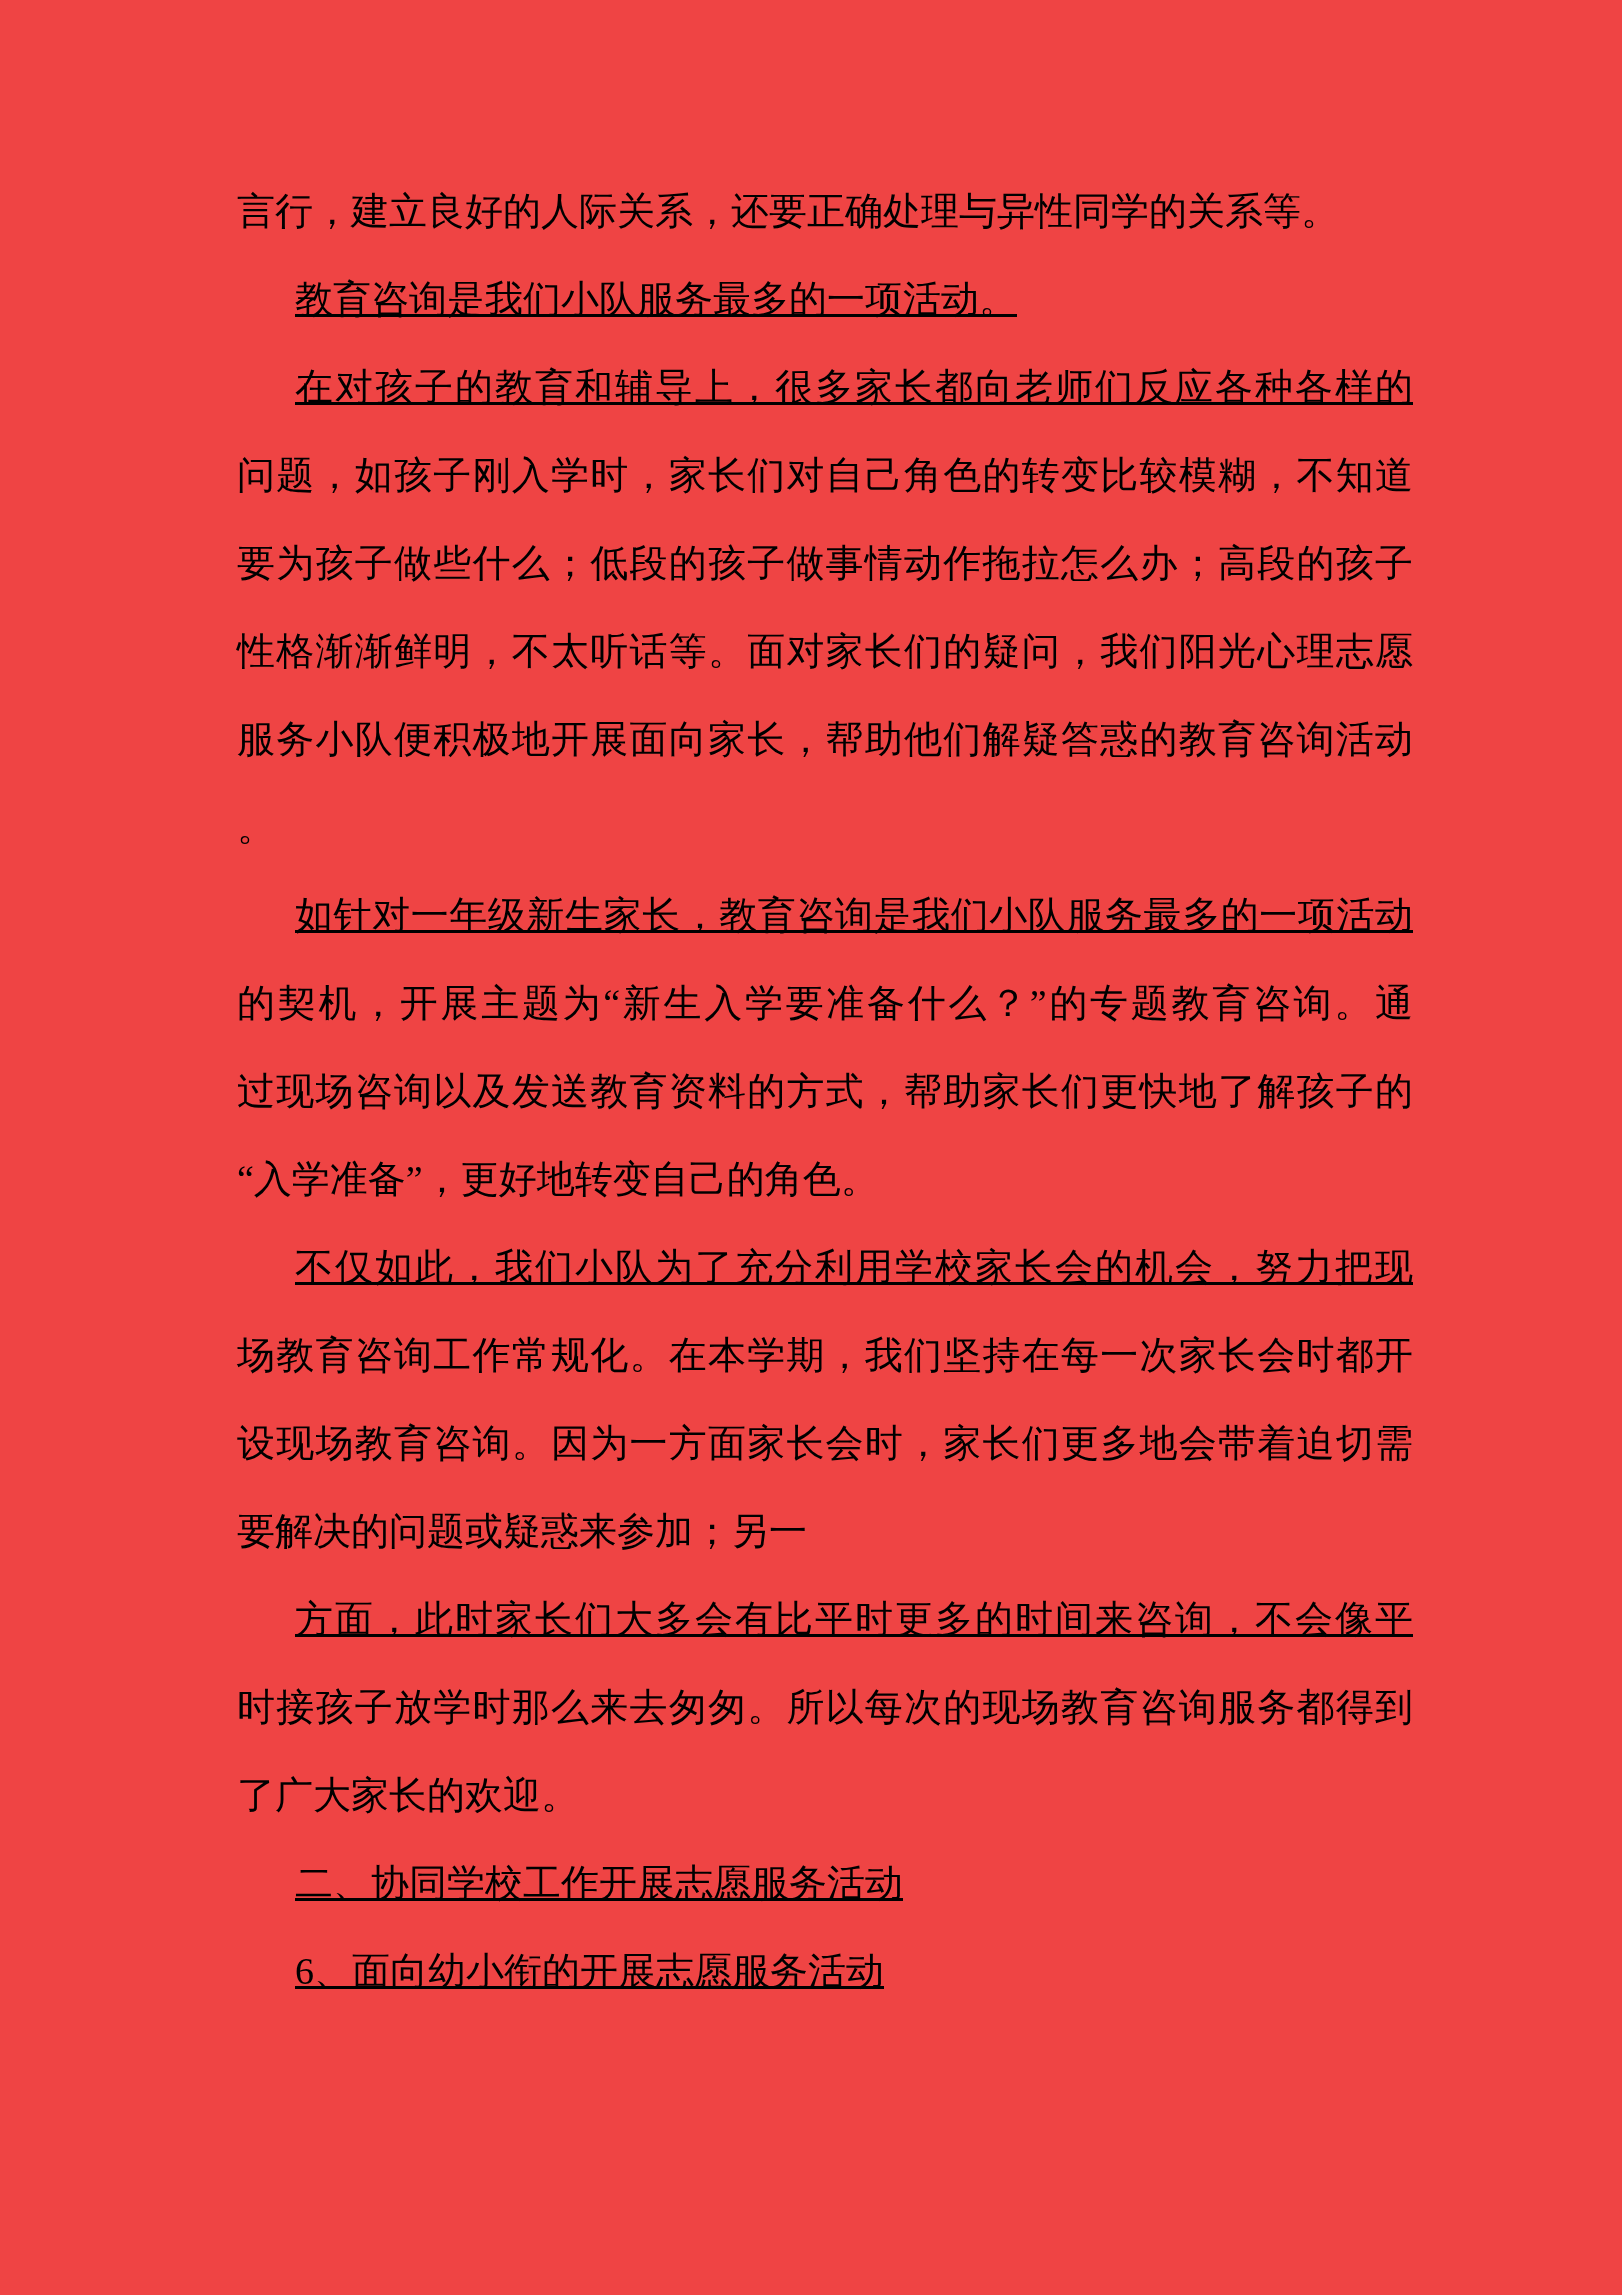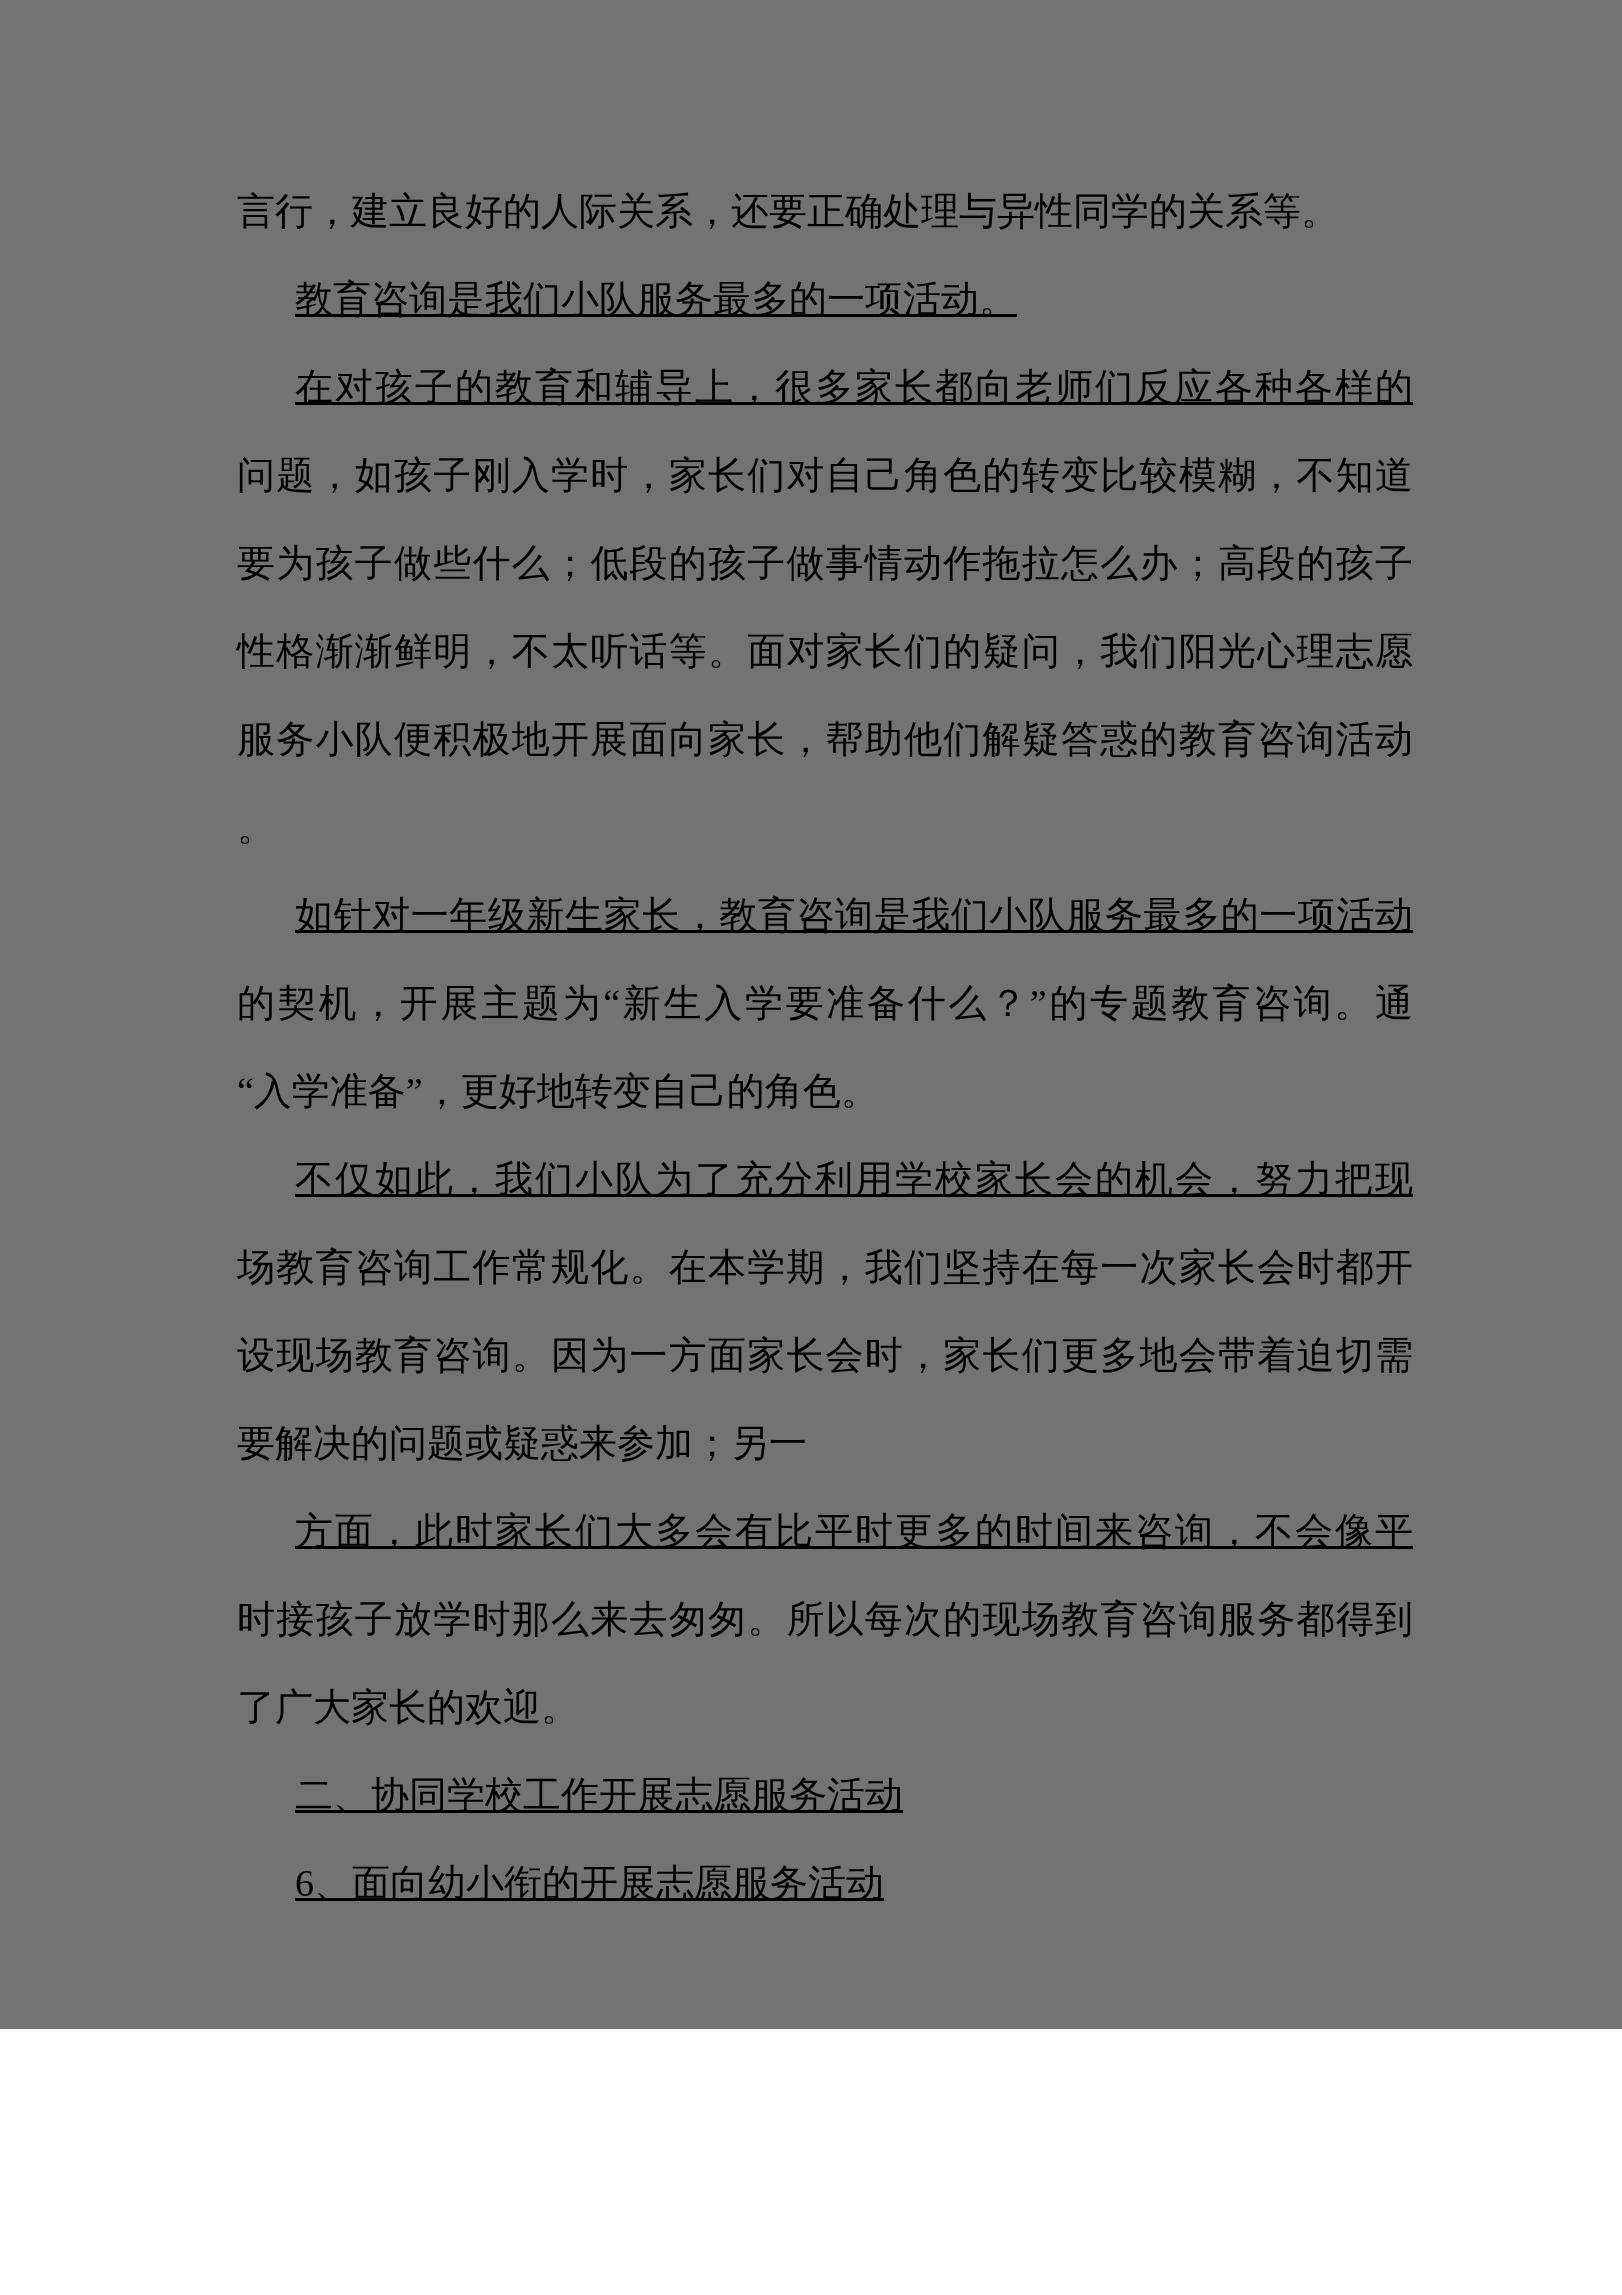--- a/index.html
+++ b/index.html
@@ -12,22 +12,22 @@
     background: #ffffff;
     position: relative;
     overflow: hidden;
     font-family: "Liberation Serif", "DejaVu Serif", serif;
   }
   .doc-page {
     position: absolute;
     left: 0;
     top: 0;
     width: 1623px;
-    height: 2029px;
-    background: #737373;
+    height: 2295px;
+    background: #ef4444;
   }
   .doc-body {
     position: absolute;
     left: 237px;
     top: 167px;
     width: 1176px;
   }
   .line {
     height: 88px;
     line-height: 88px;
@@ -54,20 +54,21 @@
     <div class="line">言行，建立良好的人际关系，还要正确处理与异性同学的关系等。</div>
     <div class="line indent">教育咨询是我们小队服务最多的一项活动。</div>
     <div class="line indent justify">在对孩子的教育和辅导上，很多家长都向老师们反应各种各样的</div>
     <div class="line justify">问题，如孩子刚入学时，家长们对自己角色的转变比较模糊，不知道</div>
     <div class="line justify">要为孩子做些什么；低段的孩子做事情动作拖拉怎么办；高段的孩子</div>
     <div class="line justify">性格渐渐鲜明，不太听话等。面对家长们的疑问，我们阳光心理志愿</div>
     <div class="line justify">服务小队便积极地开展面向家长，帮助他们解疑答惑的教育咨询活动</div>
     <div class="line">。</div>
     <div class="line indent justify">如针对一年级新生家长，教育咨询是我们小队服务最多的一项活动</div>
     <div class="line justify">的契机，开展主题为“新生入学要准备什么？”的专题教育咨询。通</div>
+    <div class="line justify">过现场咨询以及发送教育资料的方式，帮助家长们更快地了解孩子的</div>
     <div class="line">“入学准备”，更好地转变自己的角色。</div>
     <div class="line indent justify">不仅如此，我们小队为了充分利用学校家长会的机会，努力把现</div>
     <div class="line justify">场教育咨询工作常规化。在本学期，我们坚持在每一次家长会时都开</div>
     <div class="line justify">设现场教育咨询。因为一方面家长会时，家长们更多地会带着迫切需</div>
     <div class="line">要解决的问题或疑惑来参加；另一</div>
     <div class="line indent justify">方面，此时家长们大多会有比平时更多的时间来咨询，不会像平</div>
     <div class="line justify">时接孩子放学时那么来去匆匆。所以每次的现场教育咨询服务都得到</div>
     <div class="line">了广大家长的欢迎。</div>
     <div class="line indent">二、协同学校工作开展志愿服务活动</div>
     <div class="line indent">6、面向幼小衔的开展志愿服务活动</div>

